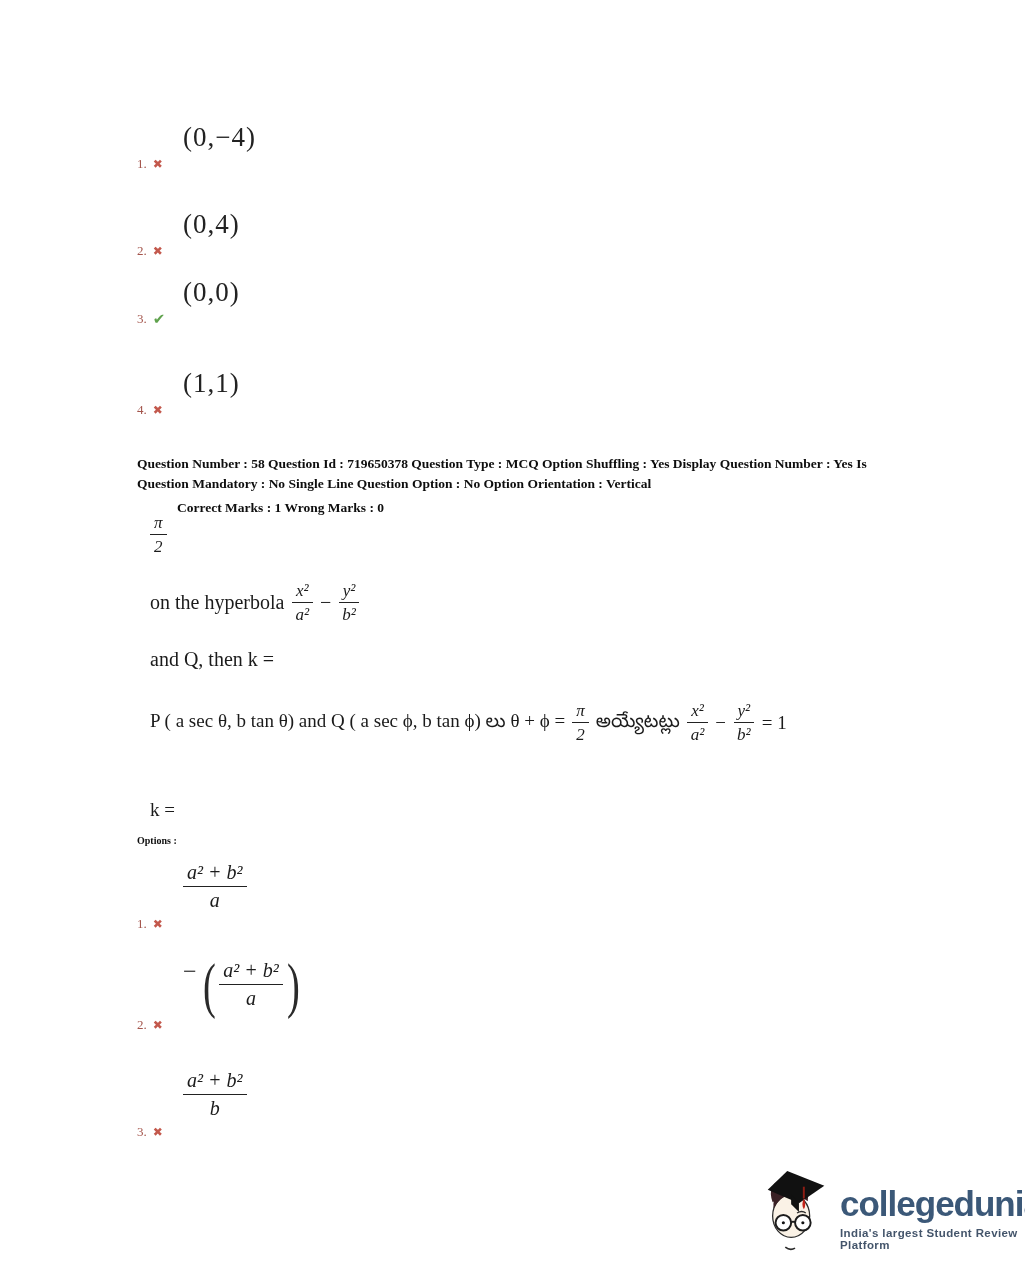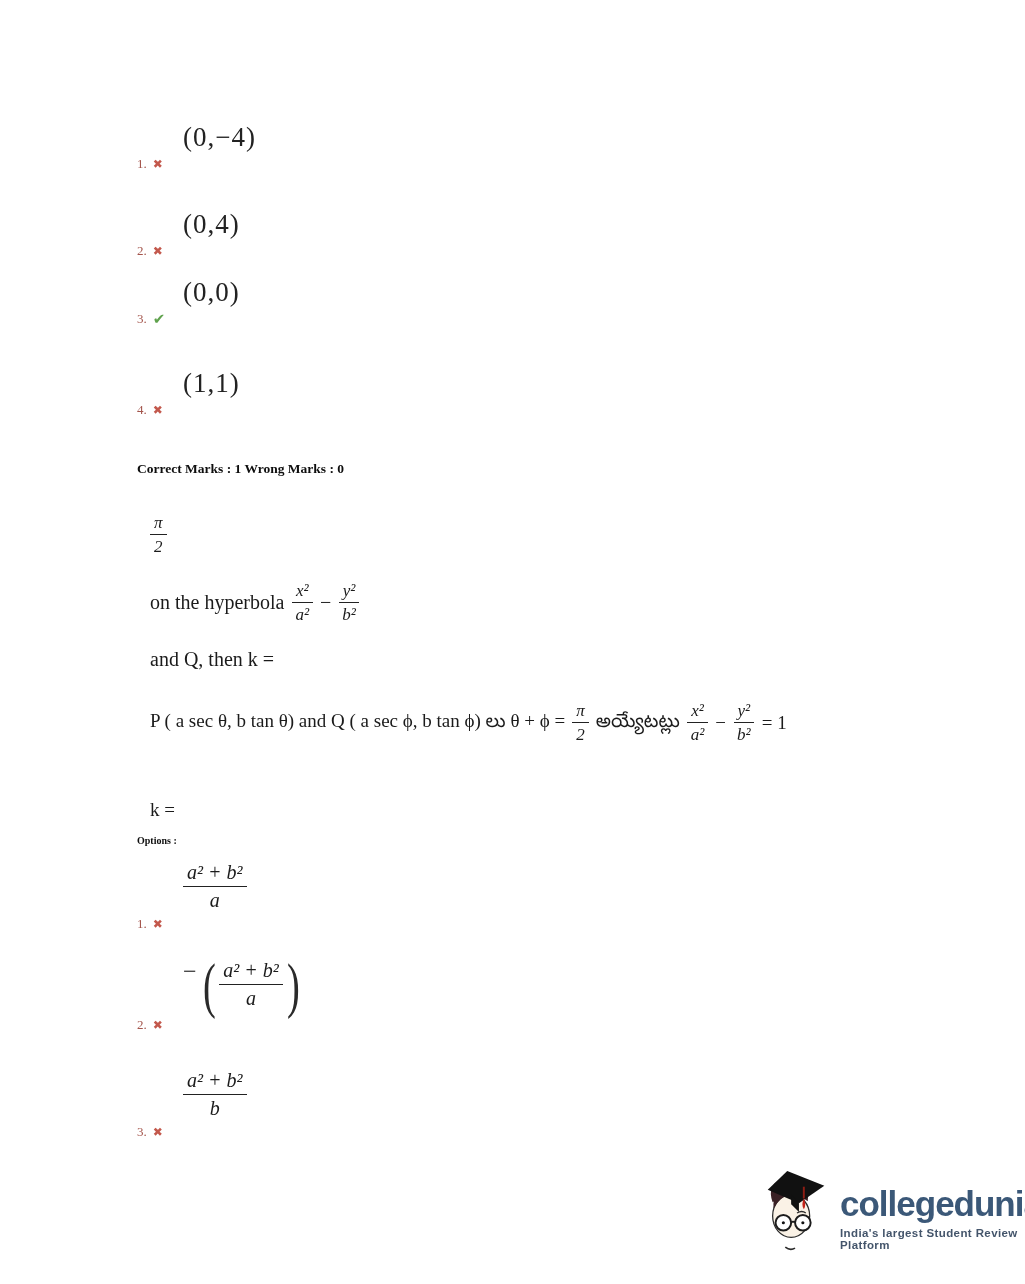--- a/index.html
+++ b/index.html
@@ -31,21 +31,21 @@
   .mark { font-family:"DejaVu Sans", sans-serif; line-height:1; }
   .mark.wrong   { color:#c3584c; font-size:12px; font-weight:bold; }
   .mark.correct { color:#5fa24d; font-size:15px; font-weight:bold; }
 
   
   .metadata {
     left:137px; top:454px; width:780px;
     font-weight:bold; font-size:13.5px; line-height:1.45;
     color:#0e0e0e;
   }
-  .metadata .m3 { margin-top:5px; }
+  .metadata .m3 { margin-top:5px;margin-left:40px; }
 
   
   .qline {
     left:150px;
     display:flex; align-items:center; gap:7px;
     font-size:20px; color:#1b1b1b;
     white-space:nowrap;
   }
   .te { font-size:19px; }
 
@@ -123,20 +123,22 @@
 
   <div class="abs prev-opt" style="top:368px">
     <div class="val">(1,1)</div>
     <div class="marker-row">
       <span class="opt-number">4.</span>
       <span class="mark wrong">✖</span>
     </div>
   </div>
 
   <div class="abs metadata">
+    <div>Question Number : 58 Question Id : 719650378 Question Type : MCQ Option Shuffling : Yes Display Question Number : Yes Is</div>
+    <div>Question Mandatory : No Single Line Question Option : No Option Orientation : Vertical</div>
     <div class="m3">Correct Marks : 1 Wrong Marks : 0</div>
   </div>
 
   <div class="abs qline" style="top:512px">
     <span class="frac">
       <span class="num">π</span>
       <span class="den">2</span>
     </span>
   </div>
 

